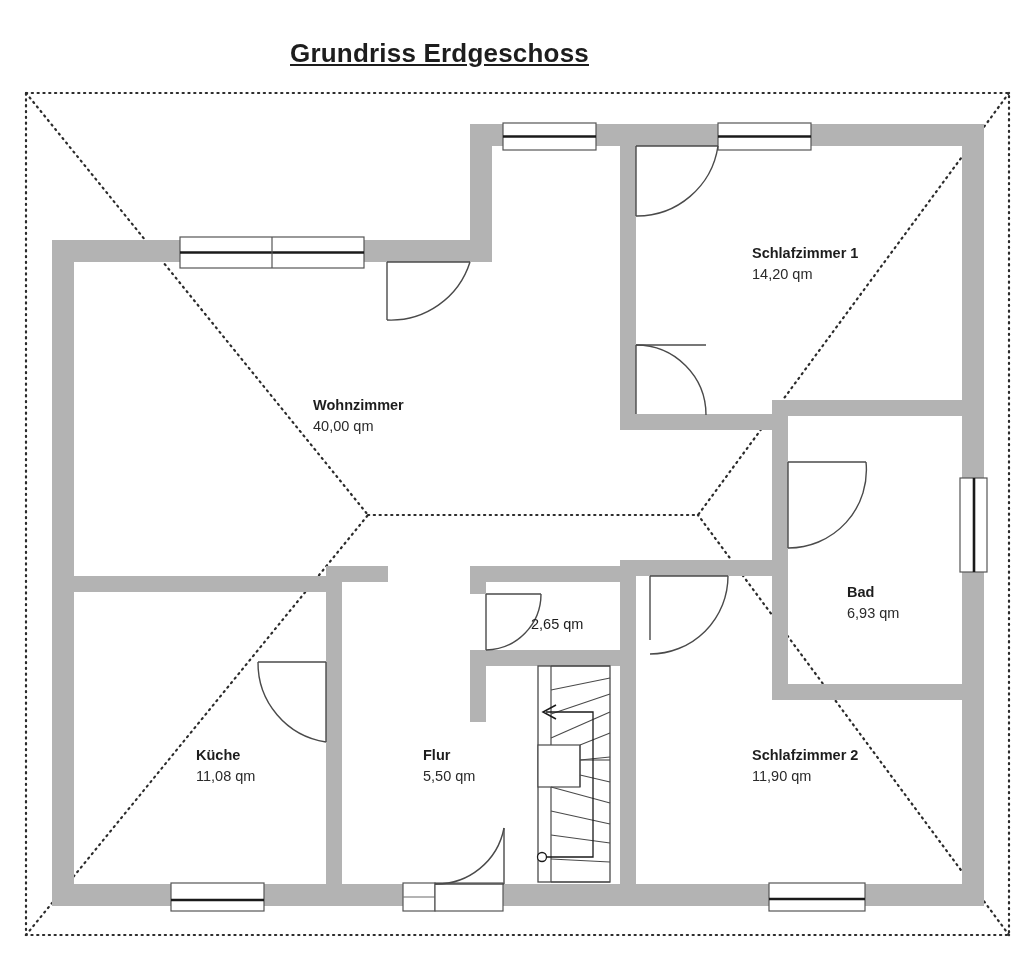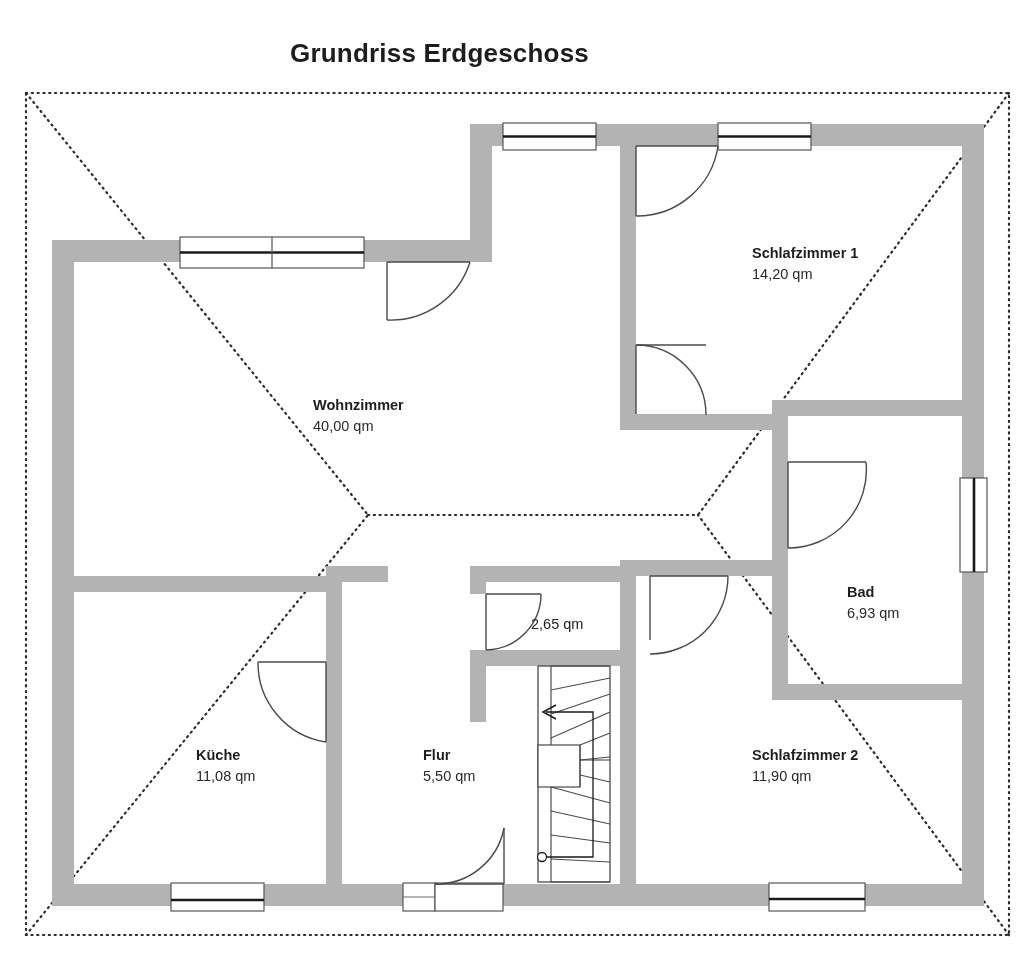--- a/index.html
+++ b/index.html
@@ -23,20 +23,21 @@
   #plan-title {
     position: absolute;
     top: 38px;
     left: 0;
     width: 879px;
     text-align: center;
     font-size: 26px;
     font-weight: bold;
     color: #1d1d1d;
     letter-spacing: 0.2px;
+    text-decoration: underline;
   }
   svg#floorplan {
     position: absolute;
     top: 0;
     left: 0;
     display: block;
   }
   .room-name {
     font-family: "Liberation Sans", sans-serif;
     font-size: 14.5px;

